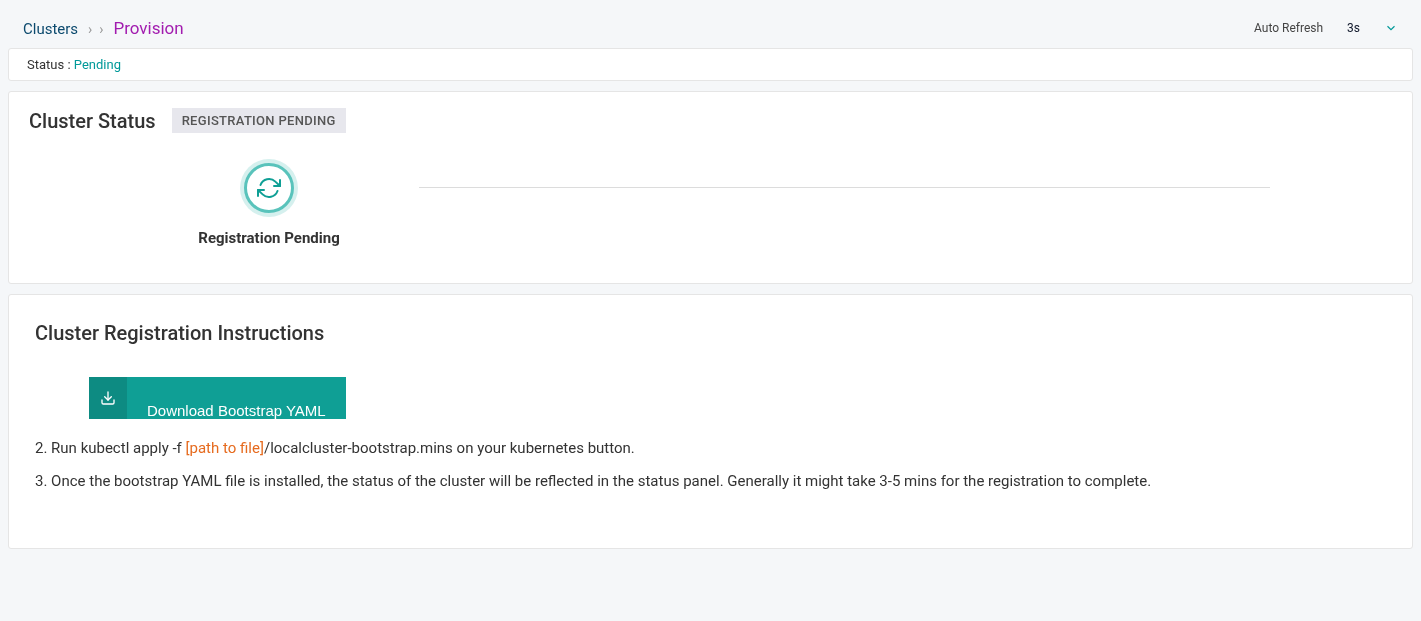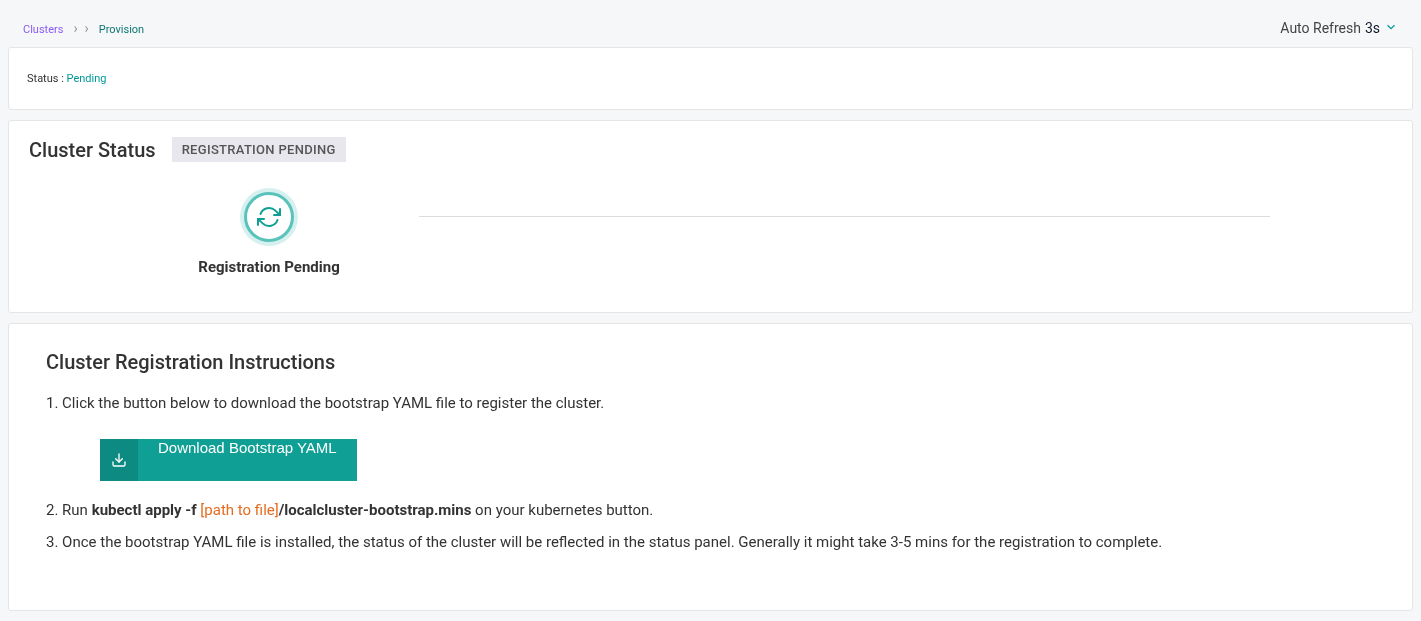--- a/index.html
+++ b/index.html
@@ -1,53 +1,53 @@
 <!DOCTYPE html>
 <html><head>
   <meta charset="utf-8">
   <style>
     *{box-sizing:border-box;margin:0;padding:0}
     html,body{width:1421px;height:621px;font-family:-apple-system,Roboto,"Segoe UI",Arial,sans-serif;color:#333;background:#f5f7f9}
     .page{padding:8px}
     
     .crumb-row{display:flex;justify-content:space-between;align-items:center;padding:10px 15px}
-    .crumbs a{color:#8b5cf6;text-decoration:none;font-size:11px}
+    .crumbs a{color:#0c4a6e;text-decoration:none;font-size:15px}
     .crumbs .sep{color:#999;margin:0 6px;font-size:14px}
-    .crumbs .curr{color:#0f766e;font-size:11px}
-    .autorefresh{display:flex;align-items:flex-start;gap:4px;font-size:14px;color:#444}
+    .crumbs .curr{color:#a21caf;font-size:17px}
+    .autorefresh{display:flex;align-items:flex-start;gap:24px;font-size:12px;color:#444}
     .autorefresh .val{color:#0f172a}
     .chev{color:#009999;display:inline-flex}
     
     .card{background:#fff;border:1px solid #e5e5e5;border-radius:3px;margin:0 0 10px 0}
-    .status-card{padding:24px 18px;font-size:11px}
+    .status-card{padding:8px 18px;font-size:13px}
     .status-card .pending{color:#009999}
     .cluster-card{padding:16px 32px 36px 20px}
     .cs-head{display:flex;align-items:center;gap:16px;margin-bottom:30px}
     .cs-head h2{font-size:20px;font-weight:500;color:#333}
     .badge{background:#e7e7ed;color:#555;font-size:13px;font-weight:500;padding:5px 10px;letter-spacing:.3px}
     
     .stepper{display:flex;align-items:center;justify-content:center;padding:0 100px}
     .step{display:flex;flex-direction:column;align-items:center;gap:16px;width:280px}
     .circle{width:50px;height:50px;border-radius:50%;display:flex;align-items:center;justify-content:center}
     .circle.active{background:#fff;border:3px solid #59c3bb;box-shadow:0 0 0 4px rgba(89,195,187,.25)}
     .circle.active svg{stroke:#0f9f95}
     .circle.idle{background:#dedede}
     .circle.idle svg{stroke:#9a9a9a}
     .step-label{font-size:15px}
     .step-label.strong{font-weight:700;color:#333}
     .step-label.muted{color:#8f8f8f}
     .line{flex:1;height:1px;background:#dcdcdc;margin:0 10px;position:relative;top:-18px}
     
-    .instr-card{padding:26px 26px 46px 37px}
+    .instr-card{padding:26px 26px 46px 26px}
     .instr-card h2{font-size:20px;font-weight:500;margin-bottom:18px;color:#333}
     .instr-line{font-size:15px;color:#333;margin-bottom:10px;line-height:1.5}
-    .dl-btn{display:inline-flex;align-items:flex-start;background:#0f9f95;color:#fff;border:none;height:42px;margin:14px 0 18px 54px;cursor:pointer;font-size:15px}
+    .dl-btn{display:inline-flex;align-items:flex-end;background:#0f9f95;color:#fff;border:none;height:42px;margin:14px 0 18px 54px;cursor:pointer;font-size:15px}
     .dl-btn .ico-box{width:38px;height:42px;background:rgba(0,0,0,.12);display:flex;align-items:center;justify-content:center}
     .dl-btn .txt{padding:0 20px}
-    .bold{font-weight:700}
+    .bold{font-weight:400}
     .path{color:#e66b1f;}
   </style>
 </head>
 <body>
 
 <div class="page">
 
   <div class="crumb-row">
     <div class="crumbs">
       <a href="#">Clusters</a>
@@ -85,21 +85,20 @@
             </svg>
         </div>
         <div class="step-label strong">Registration Pending</div>
       </div>
       <div class="line"></div>
     </div>
   </div>
 
   <div class="card instr-card">
     <h2>Cluster Registration Instructions</h2>
-    <div class="instr-line">1. Click the button below to download the bootstrap YAML file to register the cluster.</div>
 
     <button class="dl-btn">
       <span class="ico-box">
         <svg width="16" height="16" viewBox="0 0 24 24" fill="none" stroke="#fff" stroke-width="2" stroke-linecap="round" stroke-linejoin="round">
             <path d="M21 15v4a2 2 0 0 1-2 2H5a2 2 0 0 1-2-2v-4"></path>
             <polyline points="7 10 12 15 17 10"></polyline>
             <line x1="12" y1="15" x2="12" y2="3"></line>
           </svg>
       </span>
       <span class="txt">Download Bootstrap YAML</span>

